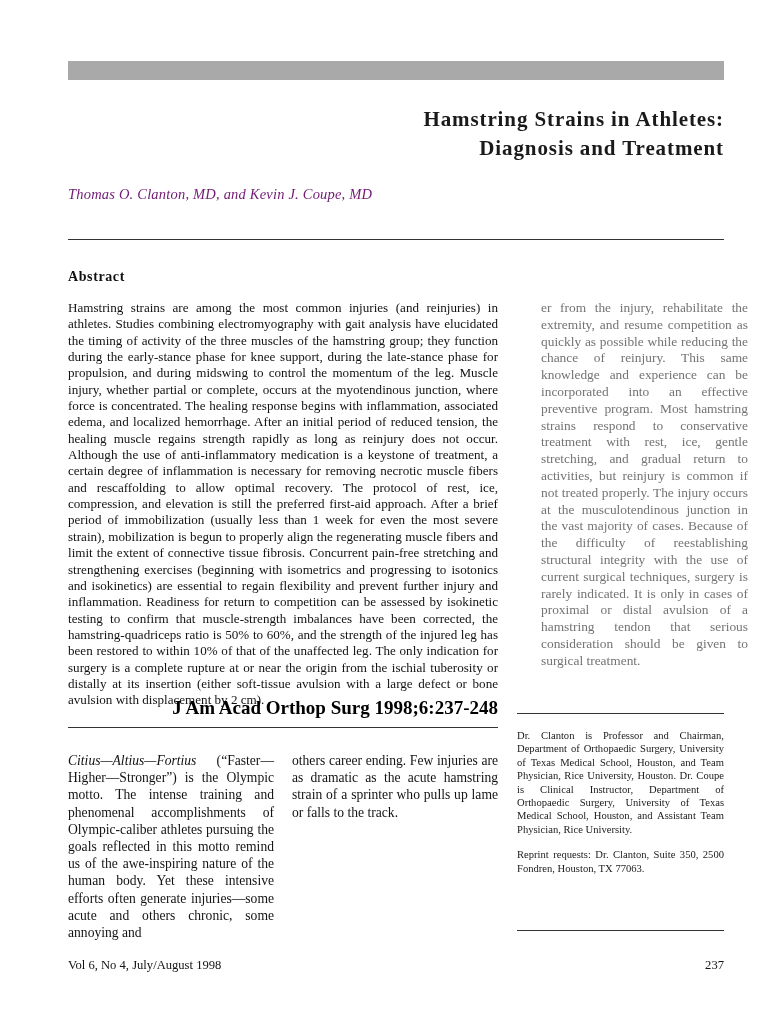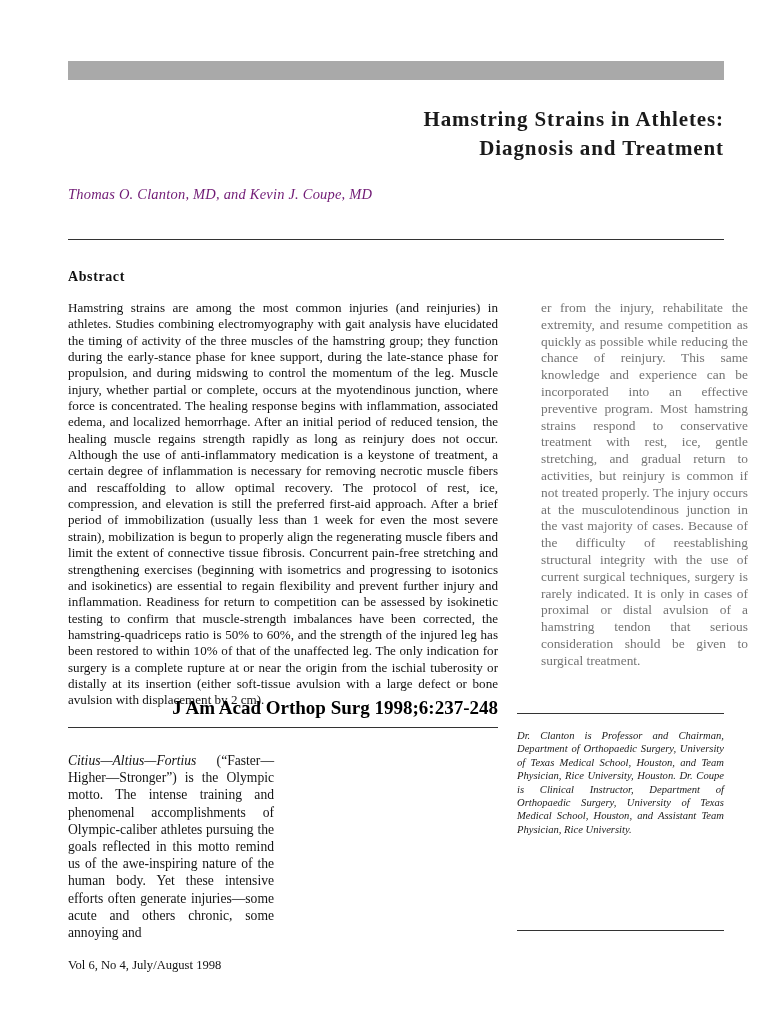--- a/index.html
+++ b/index.html
@@ -158,21 +158,20 @@
   .body-col p { margin: 0; }
   .body-col p + p { text-indent: 15px; }
   .latin { font-style: italic; margin-top: 17px; }
 
   
   .notes {
     position: absolute;
     left: 517px;
     top: 729px;
     width: 207px;
-    font-style: italic;
     font-size: 10.6px;
     line-height: 13.4px;
     color: #1a1a1a;
     text-align: justify;
   }
   .notes p { margin: 0; }
   .notes .gap { margin-top: 12px; }
 
   
   .footer-left {
@@ -213,28 +212,31 @@
   <div class="abstract-head">Abstract</div>
   <div class="abstract-body">Hamstring strains are among the most common injuries (and reinjuries) in athletes.  Studies combining electromyography with gait analysis have elucidated the timing of activity of the three muscles of the hamstring group; they function during the early-stance phase for knee support, during the late-stance phase for propulsion, and during midswing to control the momentum of the leg.  Muscle injury, whether partial or complete, occurs at the myotendinous junction, where force is concentrated.  The healing response begins with inflammation, associated edema, and localized hemorrhage.  After an initial period of reduced tension, the healing muscle regains strength rapidly as long as reinjury does not occur.  Although the use of anti-inflammatory medication is a keystone of treatment, a certain degree of inflammation is necessary for removing necrotic muscle fibers and rescaffolding to allow optimal recovery.  The protocol of rest, ice, compression, and elevation is still the preferred first-aid approach.  After a brief period of immobilization (usually less than 1 week for even the most severe strain), mobilization is begun to properly align the regenerating muscle fibers and limit the extent of connective tissue fibrosis.  Concurrent pain-free stretching and strengthening exercises (beginning with isometrics and progressing to isotonics and isokinetics) are essential to regain flexibility and prevent further injury and inflammation.  Readiness for return to competition can be assessed by isokinetic testing to confirm that muscle-strength imbalances have been corrected, the hamstring-quadriceps ratio is 50% to 60%, and the strength of the injured leg has been restored to within 10% of that of the unaffected leg.  The only indication for surgery is a complete rupture at or near the origin from the ischial tuberosity or distally at its insertion (either soft-tissue avulsion with a large defect or bone avulsion with displacement by 2 cm).</div>
   <div class="citation">J Am Acad Orthop Surg 1998;6:237-248</div>
 
   <div class="intro-right">er from the injury, rehabilitate the extremity, and resume competition as quickly as possible while reducing the chance of reinjury.  This same knowledge and experience can be incorporated into an effective preventive program.  Most hamstring strains respond to conservative treatment with rest, ice, gentle stretching, and gradual return to activities, but reinjury is common if not treated properly.  The injury occurs at the musculotendinous junction in the vast majority of cases.  Because of the difficulty of reestablishing structural integrity with the use of current surgical techniques, surgery is rarely indicated.  It is only in cases of proximal or distal avulsion of a hamstring tendon that serious consideration should be given to surgical treatment.</div>
 
   <div class="rule-aff-top"></div>
 
   <div class="notes">
     <p>Dr. Clanton is Professor and Chairman, Department of Orthopaedic Surgery, University of Texas Medical School, Houston, and Team Physician, Rice University, Houston. Dr. Coupe is Clinical Instructor, Department of Orthopaedic Surgery, University of Texas Medical School, Houston, and Assistant Team Physician, Rice University.</p>
+    <p class="gap">Reprint requests: Dr. Clanton, Suite 350, 2500 Fondren, Houston, TX 77063.</p>
   </div>
 
   <div class="rule-aff-bottom"></div>
 
   <div class="rule-left"></div>
 
   <div class="body-col body-col-1">
     <p><span class="latin">Citius—Altius—Fortius</span><span> (“Faster—Higher—Stronger”) is the Olympic motto.  The intense training and phenomenal accomplishments of Olympic-caliber athletes pursuing the goals reflected in this motto remind us of the awe-inspiring nature of the human body.  Yet these intensive efforts often generate injuries—some acute and others chronic, some annoying and</span></p>
   </div>
 
   <div class="body-col body-col-2">
+    <p>others career ending.  Few injuries are as dramatic as the acute hamstring strain of a sprinter who pulls up lame or falls to the track.</p>
   </div>
 
   <div class="footer-left">Vol 6, No 4, July/August 1998</div>
+  <div class="footer-right">237</div>
 
 </div>
 
 </body></html>

